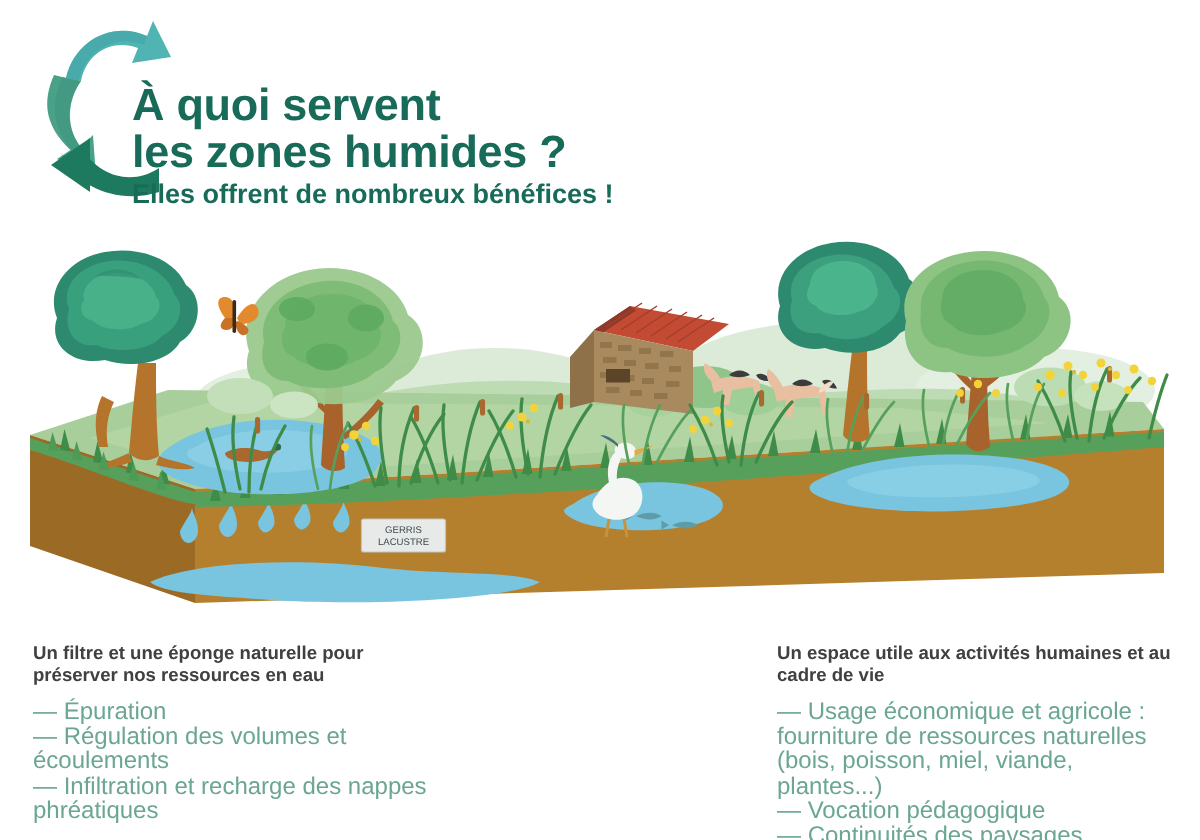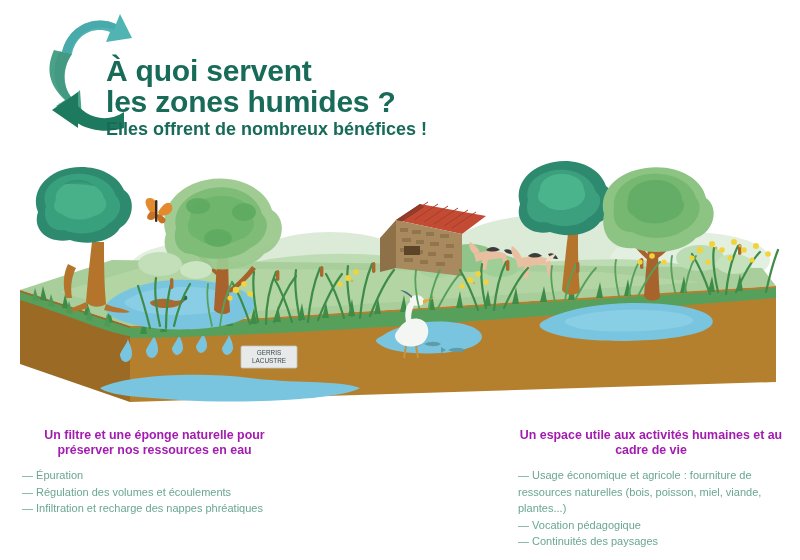--- a/index.html
+++ b/index.html
@@ -5,21 +5,21 @@
   html,body{margin:0;padding:0;}
   body{
     width:800px;height:560px;
     background:#ffffff;
     font-family:"Liberation Sans", sans-serif;
     overflow:hidden;position:relative;
   }
   #poster{position:relative;width:800px;height:560px;background:#fff;}
 
   
-  .header{position:absolute;left:0;top:0;width:520px;height:160px;margin-left:18px;}
+  .header{position:absolute;left:0;top:0;width:520px;height:160px;}
   .logo{position:absolute;left:14px;top:6px;width:104px;height:132px;}
   .title-block{position:absolute;left:88px;top:55px;}
   .title-l1,.title-l2{
     font-size:30px;font-weight:bold;color:#176B58;
     line-height:31px;letter-spacing:-0.2px;white-space:nowrap;
   }
   .subtitle{
     font-size:18px;font-weight:bold;color:#176B58;
     line-height:19px;margin-top:3px;white-space:nowrap;
   }
@@ -29,25 +29,25 @@
   .illu svg{display:block;}
 
   
   .cols{position:absolute;left:0;top:428px;width:800px;height:132px;}
   .col{position:absolute;top:0;}
   .col-1{left:22px;width:265px;}
   .col-2{left:310px;width:195px;}
   .col-3{left:518px;width:266px;}
   .col h3{
     margin:0 0 9px 0;font-size:12.4px;font-weight:bold;
-    color:#a21caf;line-height:15px;text-align:center;
+    color:#404040;line-height:15px;
   }
   .col ul{margin:0;padding:0;list-style:none;}
   .col li{
-    font-size:11px;color:#6BA694;line-height:16.5px;
+    font-size:16px;color:#6BA694;line-height:16.5px;
     margin:0;padding:0;
   }
   .col li .dash{color:#6BA694;}
 </style>
 </head>
 <body>
 
 <div id="poster">
 
   <div class="header">

